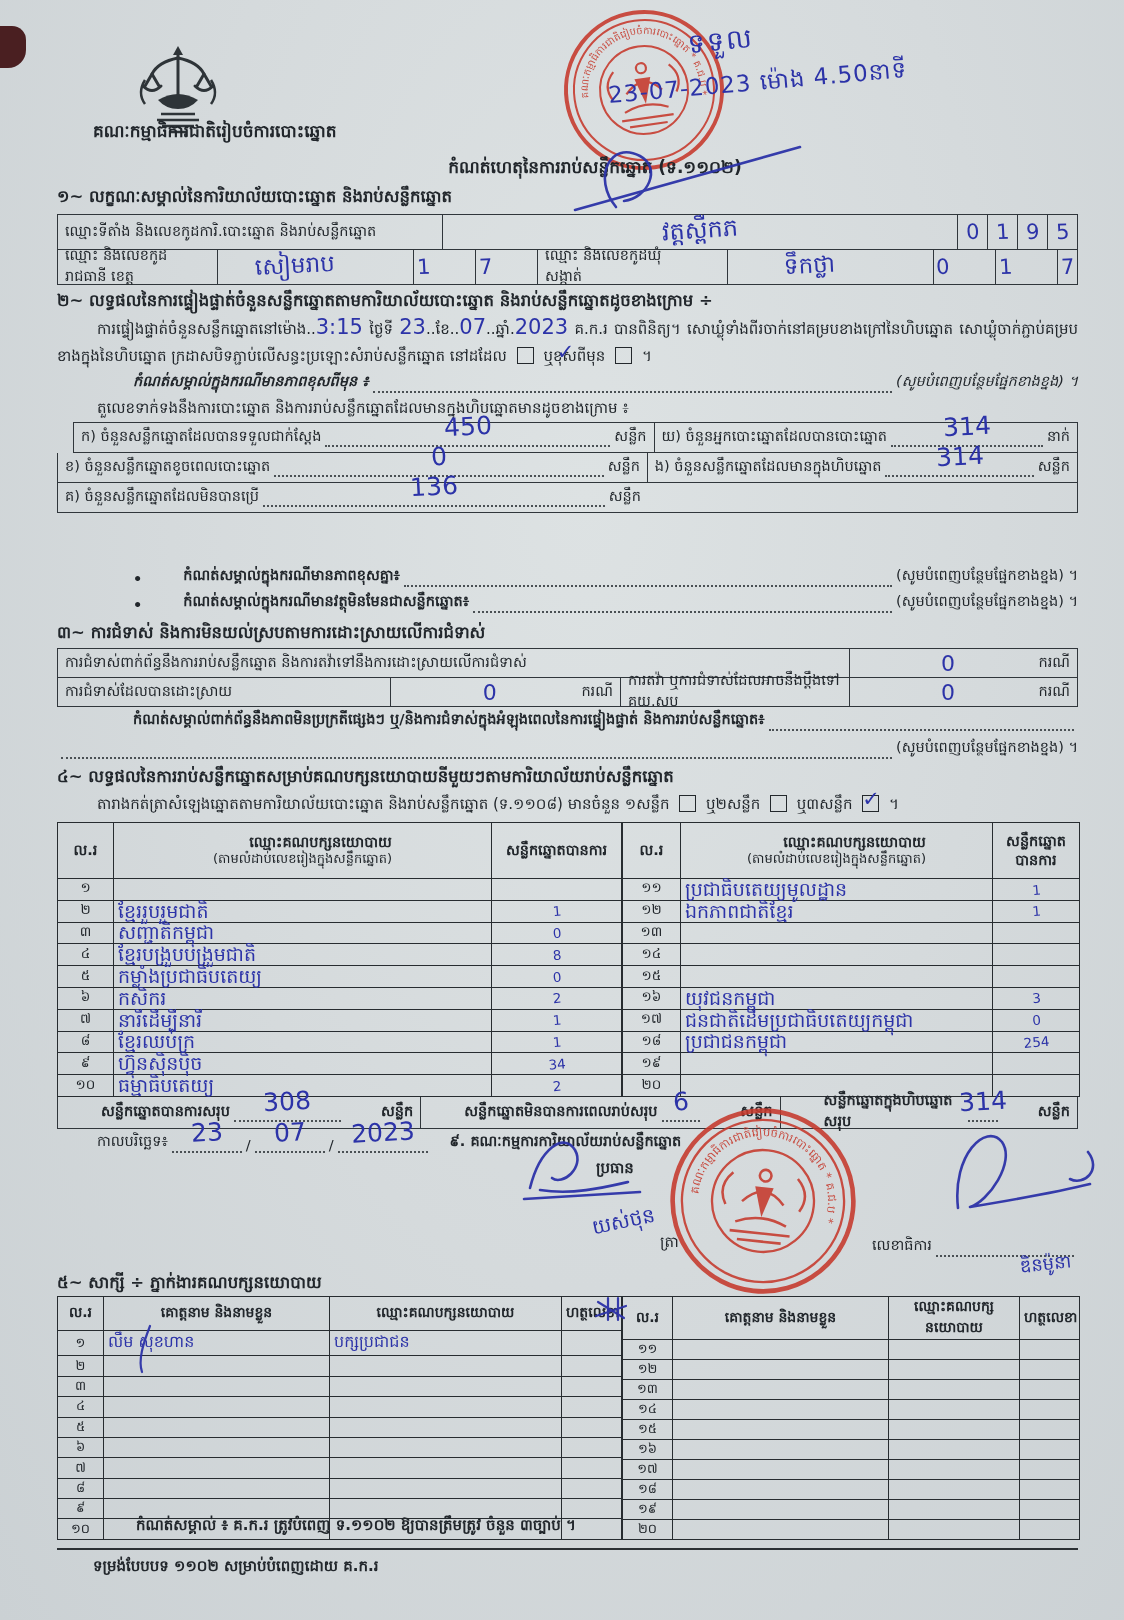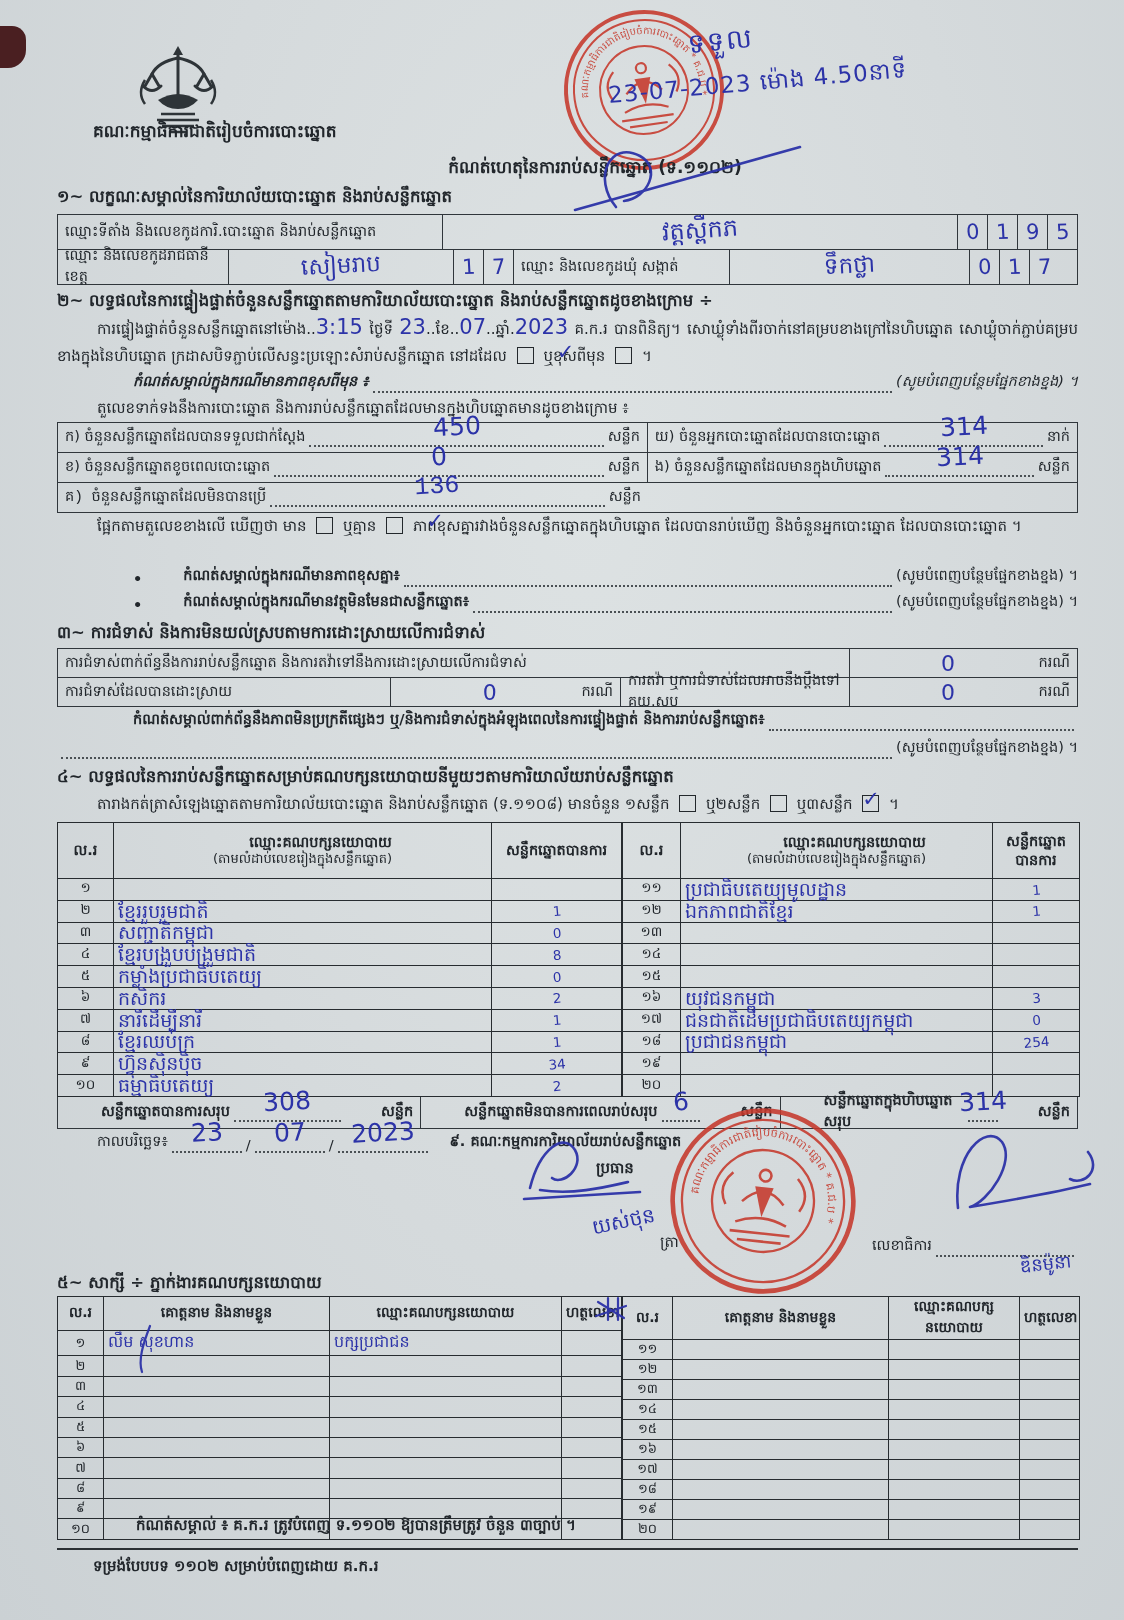--- a/index.html
+++ b/index.html
@@ -110,21 +110,21 @@
       <div class="cell box">
           <span class="hw boxhw">1</span>
         </div>
       <div class="cell box">
           <span class="hw boxhw">9</span>
         </div>
       <div class="cell box">
           <span class="hw boxhw">5</span>
         </div>
     </div>
-    <div class="trow" style="height:34px;">
+    <div class="trow" style="height:34px;gap:42px;">
       <div class="cell lblc" style="width:170px;">ឈ្មោះ និងលេខកូដរាជធានី ខេត្ត</div>
       <div class="cell hwc" style="width:225px;">
         <span class="hw" style="font-size:23px;transform:rotate(-3deg);">សៀមរាប</span>
       </div>
       <div class="cell box">
           <span class="hw boxhw">1</span>
         </div>
       <div class="cell box">
           <span class="hw boxhw">7</span>
         </div>
@@ -153,21 +153,21 @@
     <span>។</span>
   </div>
   <div class="abs noteline" style="left:97px;top:372px;width:981px;font-style:italic;">
     <span class="b">កំណត់សម្គាល់ក្នុងករណីមានភាពខុសពីមុន ៖</span>
     <span class="fill"></span>
     <span class="suffix">(សូមបំពេញបន្ថែមផ្នែកខាងខ្នង) ។</span>
   </div>
   <div class="abs" style="left:97px;top:398px;width:981px;font-size:15px;">តួលេខទាក់ទងនឹងការបោះឆ្នោត និងការរាប់សន្លឹកឆ្នោតដែលមានក្នុងហិបឆ្នោតមានដូចខាងក្រោម ៖</div>
 
   <div class="abs" style="left:57px;top:422px;width:1021px;">
-    <div class="trow first" style="height:29px;">
+    <div class="trow first" style="height:29px;margin-left:16px;">
       <div class="cell" style="width:590px;">
         <span class="lblc">ក) ចំនួនសន្លឹកឆ្នោតដែលបានទទួលជាក់ស្តែង</span>
         <span class="fill">
             <span class="hwv">450</span>
           </span>
         <span class="lblc">សន្លឹក</span>
       </div>
       <div class="cell" style="width:431px;">
         <span class="lblc">យ) ចំនួនអ្នកបោះឆ្នោតដែលបានបោះឆ្នោត</span>
         <span class="fill">
@@ -185,38 +185,31 @@
         <span class="lblc">សន្លឹក</span>
       </div>
       <div class="cell" style="width:431px;">
         <span class="lblc">ង) ចំនួនសន្លឹកឆ្នោតដែលមានក្នុងហិបឆ្នោត</span>
         <span class="fill">
             <span class="hwv">314</span>
           </span>
         <span class="lblc">សន្លឹក</span>
       </div>
     </div>
-    <div class="trow" style="height:29px;font-family:Liberation Mono, monospace;">
+    <div class="trow" style="height:29px;">
       <div class="cell" style="width:590px;">
         <span class="lblc">គ) ចំនួនសន្លឹកឆ្នោតដែលមិនបានប្រើ</span>
         <span class="fill">
             <span class="hwv">136</span>
           </span>
         <span class="lblc">សន្លឹក</span>
       </div>
     </div>
   </div>
 
-  <div class="abs para" style="left:57px;top:514px;width:1021px;text-indent:40px;line-height:24px;">
-    <span>ផ្អែកតាមតួលេខខាងលើ ឃើញថា មាន</span>
-    <span class="cb"></span>
-    <span>ឬគ្មាន</span>
-    <span class="cb checked"></span>
-    <span>ភាពខុសគ្នារវាងចំនួនសន្លឹកឆ្នោតក្នុងហិបឆ្នោត ដែលបានរាប់ឃើញ និងចំនួនអ្នកបោះឆ្នោត ដែលបានបោះឆ្នោត ។</span>
-  </div>
   <div class="abs noteline" style="left:97px;top:566px;width:981px;">
     <span class="b">•&nbsp;</span>
     <span class="b">កំណត់សម្គាល់ក្នុងករណីមានភាពខុសគ្នា៖</span>
     <span class="fill"></span>
     <span class="suffix">(សូមបំពេញបន្ថែមផ្នែកខាងខ្នង) ។</span>
   </div>
   <div class="abs noteline" style="left:97px;top:592px;width:981px;">
     <span class="b">•&nbsp;</span>
     <span class="b">កំណត់សម្គាល់ក្នុងករណីមានវត្ថុមិនមែនជាសន្លឹកឆ្នោត៖</span>
     <span class="fill"></span>

